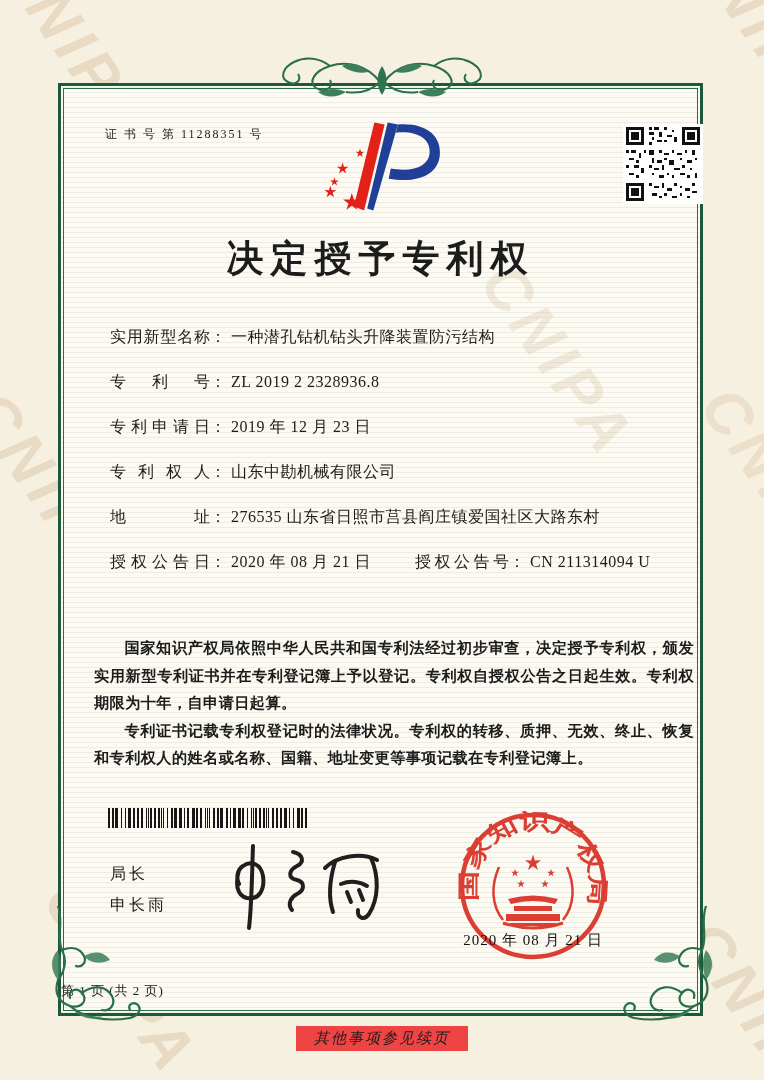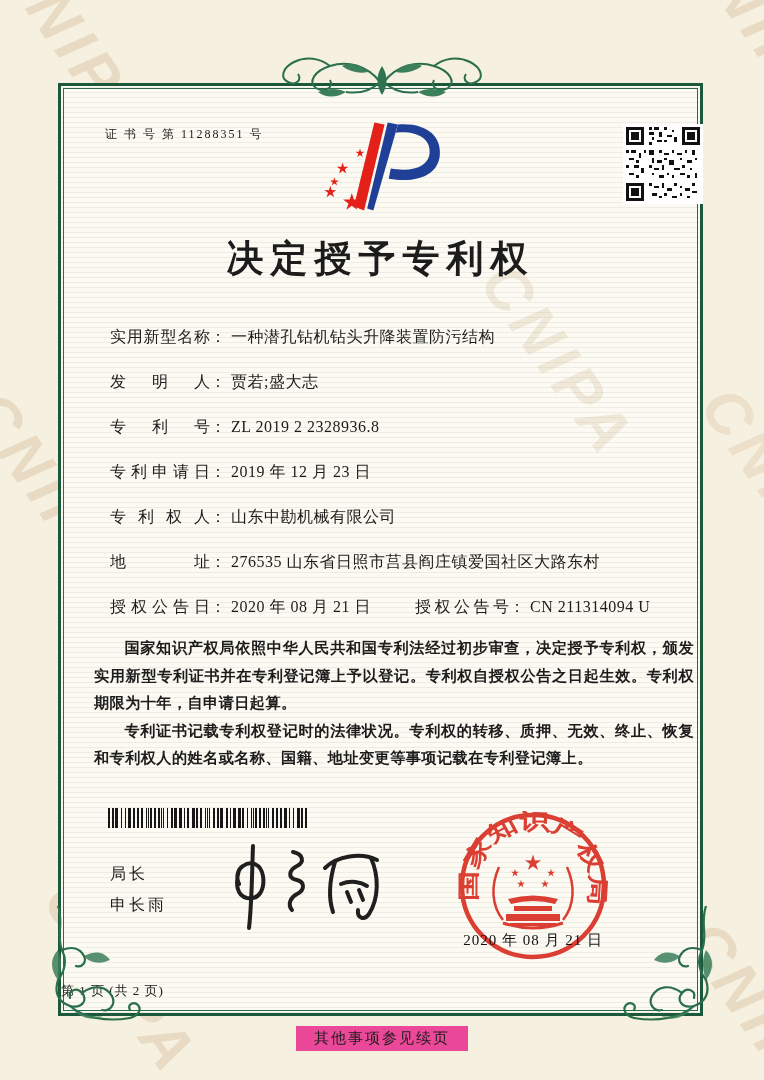--- a/index.html
+++ b/index.html
@@ -87,22 +87,22 @@
     font-size:15px;letter-spacing:1px;color:#111;
   }
 
   .page-info{
     position:absolute;left:0;top:896px;width:100%;text-align:left;
     font-size:13px;letter-spacing:1px;
   }
 
   .cont-note{
     position:absolute;left:50%;top:1026px;transform:translateX(-50%);
-    background:#ec4899;padding:3px 18px;
-    font-size:15px;letter-spacing:2px;z-index:2;white-space:nowrap;
+    background:#ef4444;padding:3px 18px;
+    font-size:15px;letter-spacing:2px;z-index:2;white-space:nowrap;font-style:italic;
   }
 
   .orn-top{position:absolute;left:272px;top:48px;z-index:2;}
   .orn-bl{position:absolute;left:44px;top:906px;z-index:2;}
   .orn-br{position:absolute;left:620px;top:906px;z-index:2;transform:scaleX(-1);}
 </style>
 </head>
 <body>
 
 <div class="page">
@@ -222,23 +222,20 @@
       </g>
     </svg>
 
     <div class="title">决定授予专利权</div>
 
     <div class="fields">
       <div class="frow">
         <span class="lbl">实用新型名称</span><span>：</span><span class="val">一种潜孔钻机钻头升降装置防污结构</span>
       </div>
       <div class="frow">
-        <span class="lbl">发明人</span><span>：</span><span class="val">贾若;盛大志</span>
-      </div>
-      <div class="frow">
         <span class="lbl">专利号</span><span>：</span><span class="val">ZL 2019 2 2328936.8</span>
       </div>
       <div class="frow">
         <span class="lbl">专利申请日</span><span>：</span><span class="val">2019 年 12 月 23 日</span>
       </div>
       <div class="frow">
         <span class="lbl">专利权人</span><span>：</span><span class="val">山东中勘机械有限公司</span>
       </div>
       <div class="frow">
         <span class="lbl">地址</span><span>：</span><span class="val">276535 山东省日照市莒县阎庄镇爱国社区大路东村</span>

